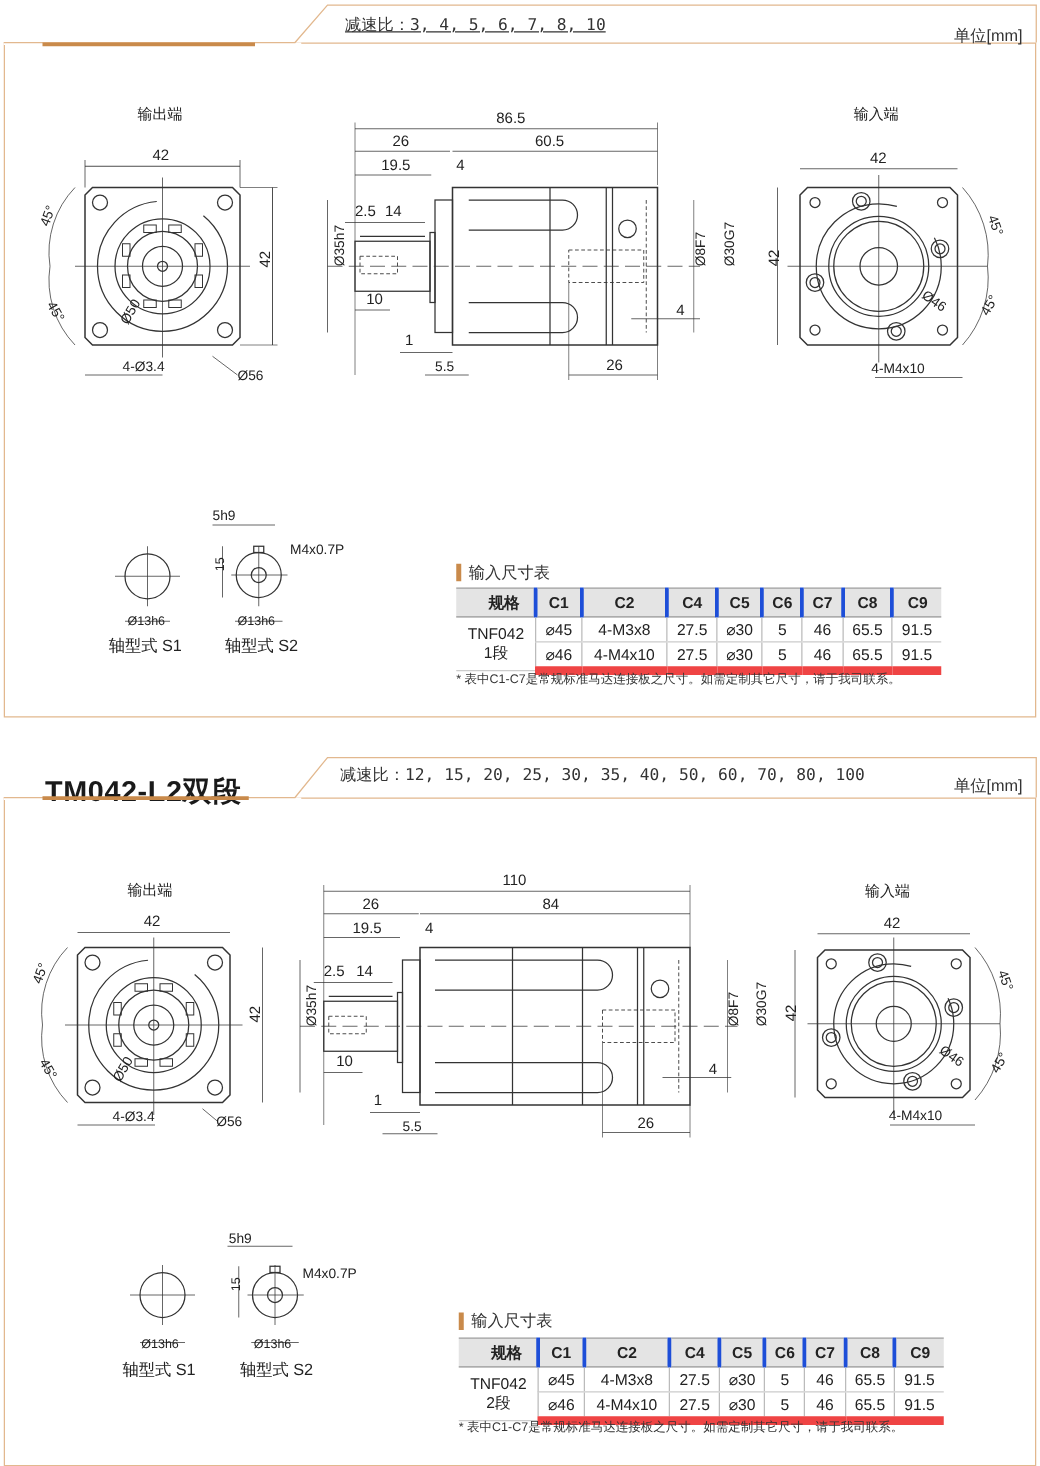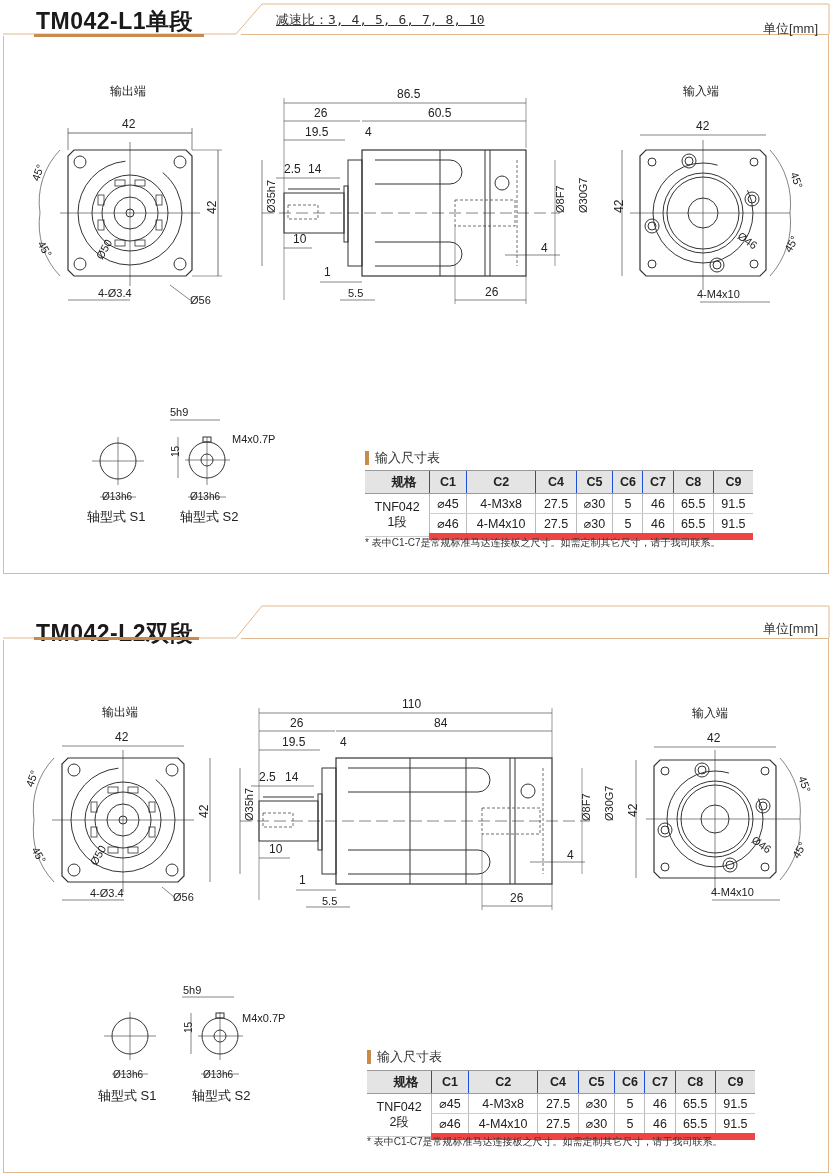--- a/index.html
+++ b/index.html
@@ -12,38 +12,37 @@
   .sec2 .frame{top:38px;bottom:0;}
   .tab-line{position:absolute;height:1px;background:#e2b88e;}
   .title{position:absolute;left:36px;font-size:23px;font-weight:bold;letter-spacing:0.5px;color:#1a1a1a;font-family:"Liberation Sans","DejaVu Sans",sans-serif;}
   .title-underline{position:absolute;left:34px;height:3px;background:#c98a4b;width:170px;}
   .ratio{position:absolute;font-size:13px;color:#333;font-family:"DejaVu Sans Mono","Liberation Mono",monospace;}
   .unit{position:absolute;right:14px;font-size:13px;color:#333;}
   .drawing{position:absolute;left:0;top:0;}
   .tbl-title{position:absolute;font-size:13px;color:#333;display:flex;align-items:center;font-family:Liberation Serif, serif;}
   .tbl-title .bar{display:inline-block;width:4px;height:14px;background:#c98a4b;margin-right:6px;}
   table.dims{position:absolute;border-collapse:collapse;font-size:12.5px;color:#222;}
-  table.dims th{background:#e4e4e4;font-weight:bold;height:22px;border-top:1px solid #999;border-bottom:1px solid #999;border-left:1px solid #1d4ed8;padding:0 4px;}
+  table.dims th{background:#e4e4e4;font-weight:bold;height:22px;border-top:1px solid #999;border-bottom:1px solid #999;border-left:3px solid #1d4ed8;padding:0 4px;}
   table.dims th:first-child{border-left:none;padding-left:18px;}
   table.dims td{height:19px;text-align:center;border-left:1px solid #bbb;border-bottom:1px solid #ccc;padding:0 4px;}
   table.dims td.spec{border-left:none;line-height:15px;text-align:center;}
   table.dims tr:last-child td{border-bottom:7px solid #ef4444;}
   .note{position:absolute;font-size:10px;color:#333;}
   svg text{font-family:"Liberation Sans","DejaVu Sans",sans-serif;fill:#222;}
 </style>
 </head>
 <body>
 
 <div class="section sec1">
   <div class="frame"></div>
   <div class="tab-line" style="left:3px;top:34px;width:238px;background:#fff;height:2px;"></div>
   <svg class="drawing" width="832" height="40" style="top:0">
     <polyline points="3,34 236,34 262,4 829,4 829,34" fill="none" stroke="#e2b88e" stroke-width="1"></polyline>
   </svg>
-  <div class="title" style="top:6px;">TM042-L1单段</div>
   <div class="title-underline" style="top:34px;"></div>
   <div class="ratio" style="left:276px;top:11px;text-decoration:underline;"><span>减速比：</span><span>3, 4, 5, 6, 7, 8, 10</span></div>
   <div class="unit" style="top:20px;">单位[mm]</div>
 
   <svg class="drawing" width="832" height="580">
     <g stroke="#333" fill="none" stroke-width="1">
       <text x="110" y="95" font-size="12" stroke="none">输出端</text>
 
       <line x1="68" y1="133" x2="192" y2="133" stroke-width="0.7"></line>
       <line x1="68" y1="128" x2="68" y2="150" stroke-width="0.6"></line>
@@ -250,20 +249,21 @@
 </div>
 
 <div class="section sec2">
   <div class="frame"></div>
   <div class="tab-line" style="left:3px;top:38px;width:238px;background:#fff;height:2px;"></div>
   <svg class="drawing" width="832" height="44">
     <polyline points="3,38 236,38 262,6 829,6 829,38" fill="none" stroke="#e2b88e" stroke-width="1"></polyline>
   </svg>
   <div class="title" style="top:18px;">TM042-L2双段</div>
   <div class="title-underline" style="top:37px;width:165px;"></div>
+  <div class="ratio" style="left:272px;top:11px;"><span>减速比：</span><span>12, 15, 20, 25, 30, 35, 40, 50, 60, 70, 80, 100</span></div>
   <div class="unit" style="top:20px;">单位[mm]</div>
 
   <svg class="drawing" width="832" height="573">
 
     <g stroke="#333" fill="none" stroke-width="1">
       <text x="102" y="116" font-size="12" stroke="none">输出端</text>
       <line x1="62" y1="146" x2="184" y2="146" stroke-width="0.6"></line>
       <text x="115" y="141" font-size="12" stroke="none">42</text>
       <path d="M68,158 L178,158 L184,164 L184,276 L178,282 L68,282 L62,276 L62,164 Z" stroke-width="1.2"></path>
       <line x1="210" y1="158" x2="210" y2="282" stroke-width="0.6"></line>

